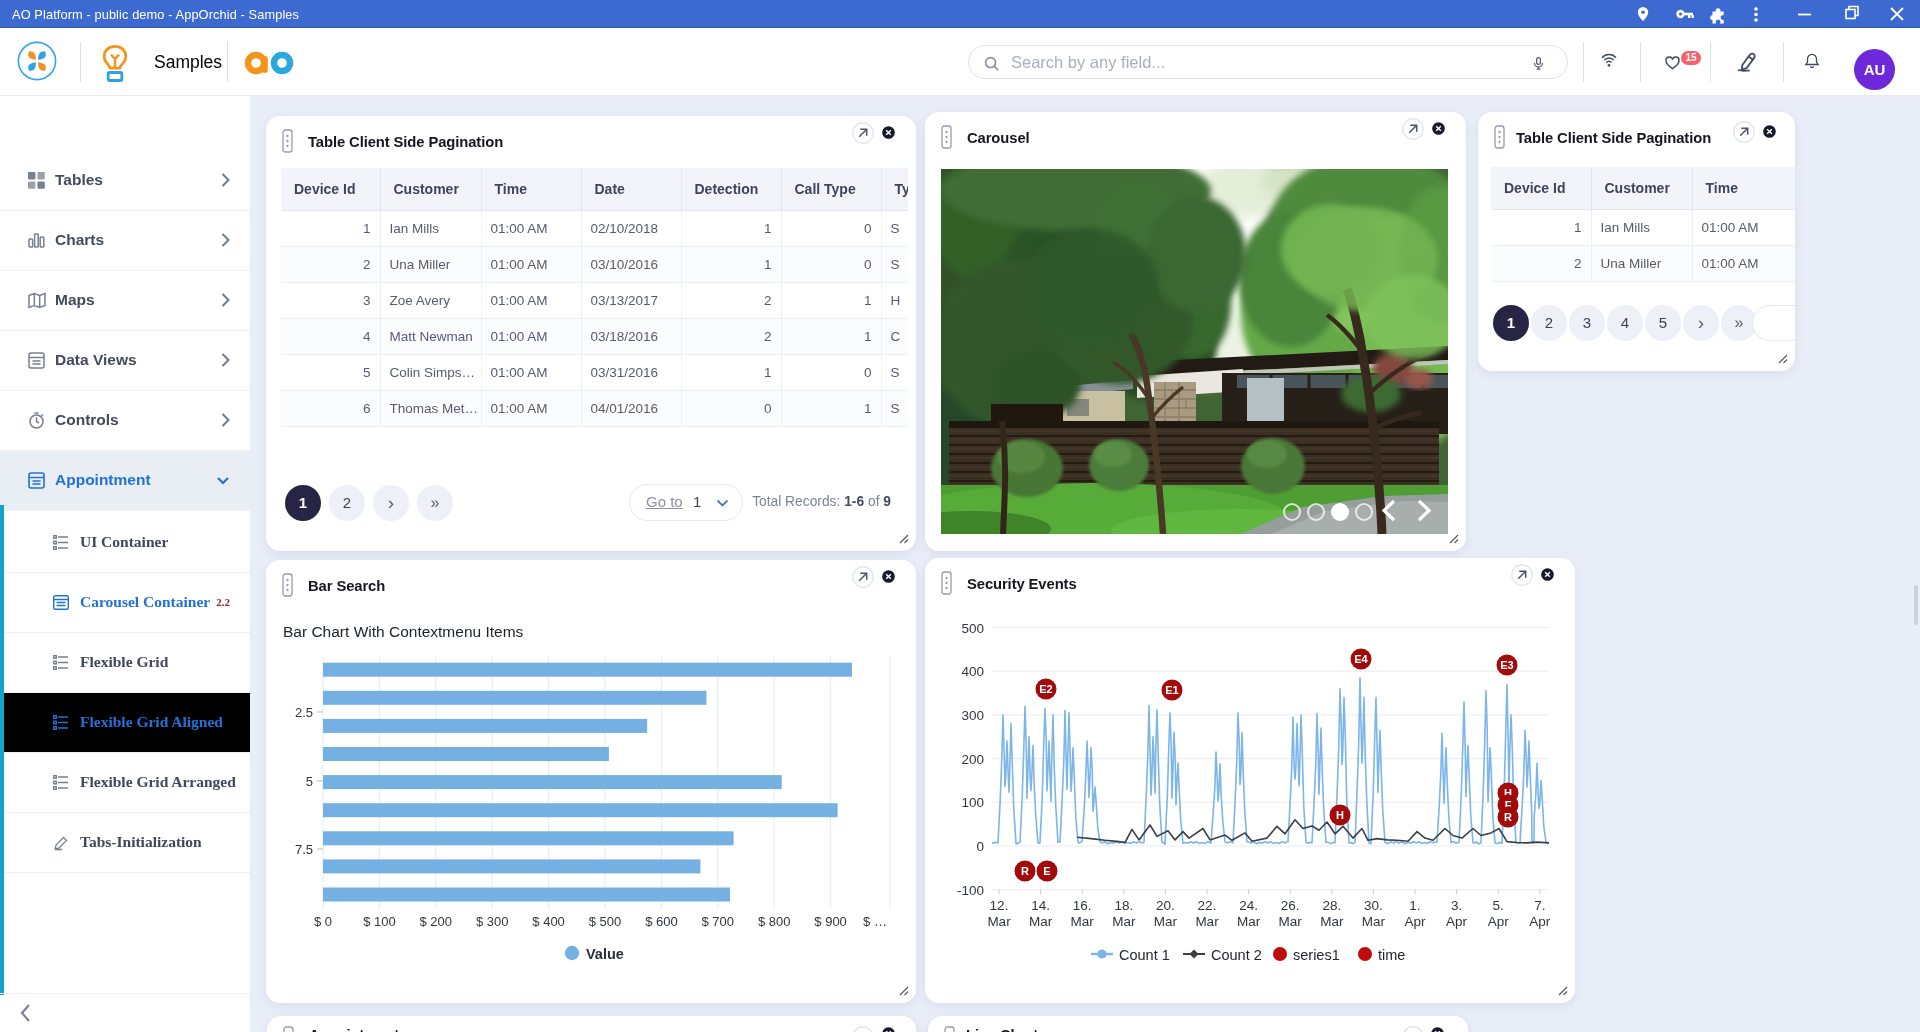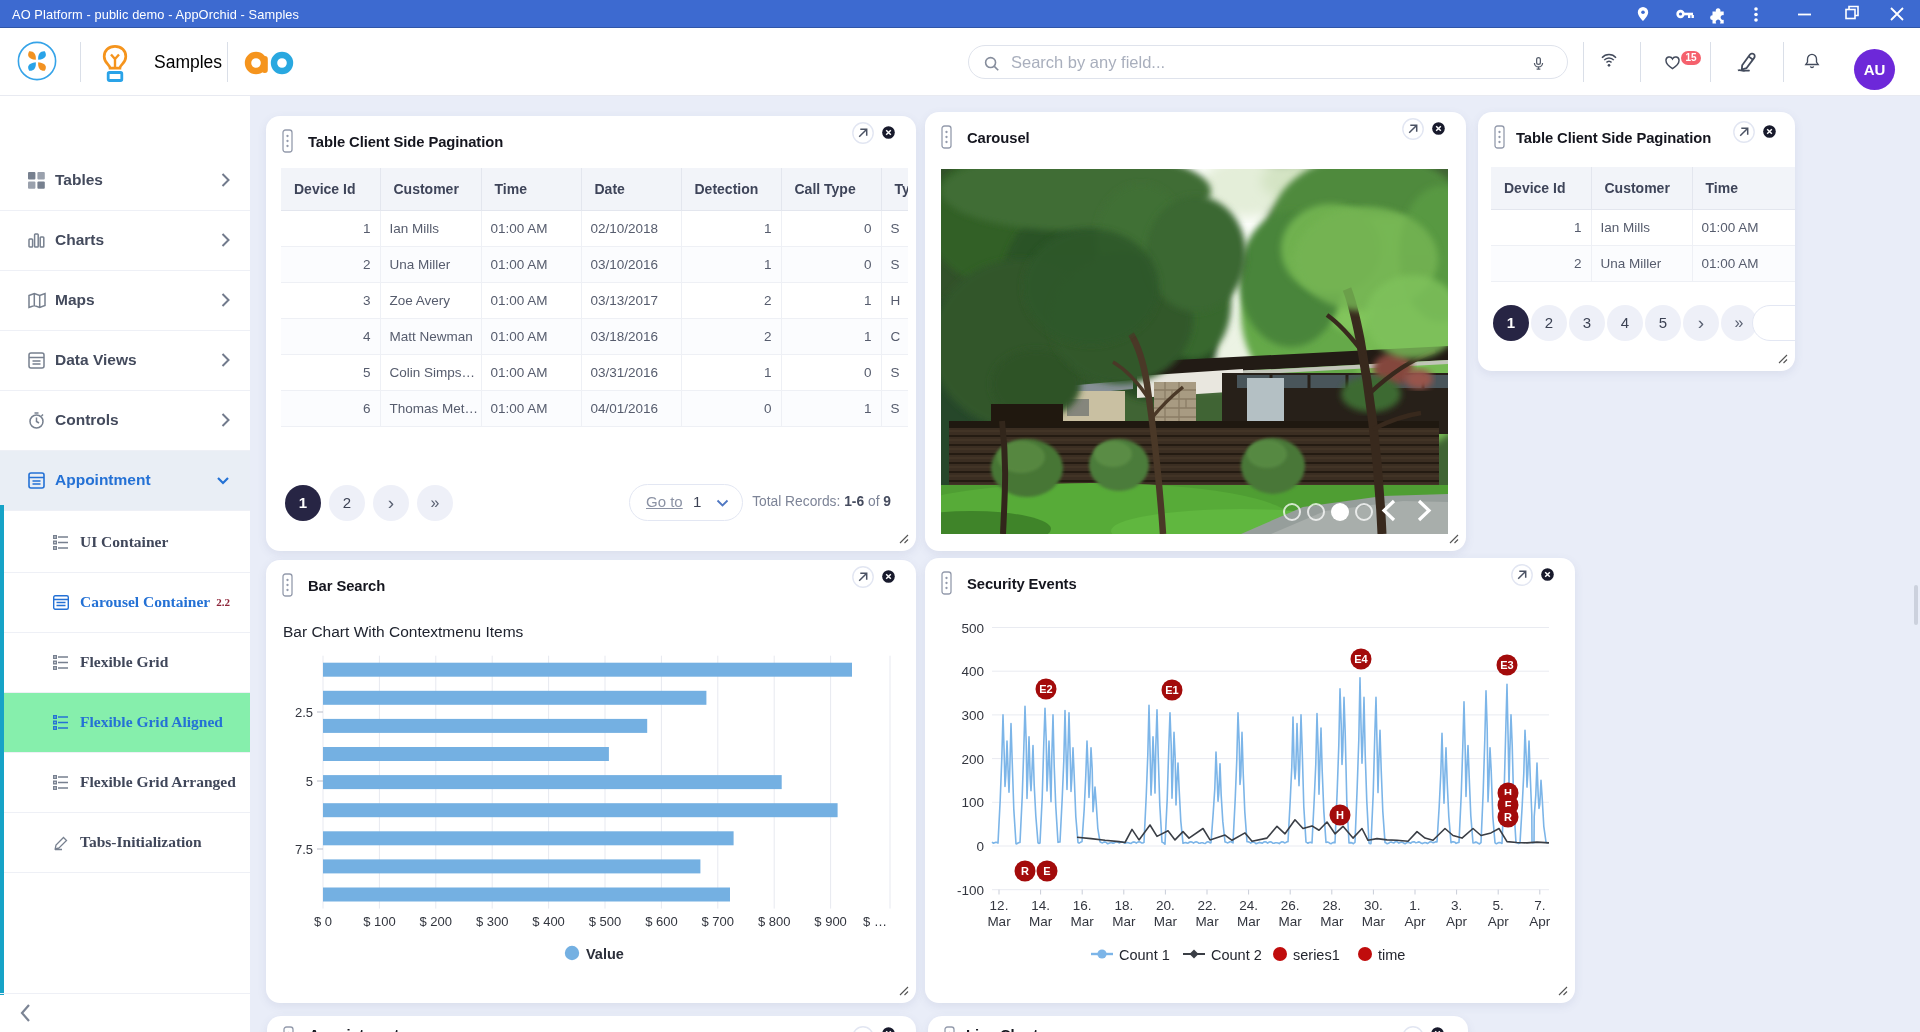--- a/index.html
+++ b/index.html
@@ -208,21 +208,21 @@
   </div>
   <div class="mrow srow" style="top:537px">
     <svg class="abs" style="left:53px;top:22px" width="16" height="15" viewBox="0 0 16 15" fill="none" stroke="#77808f" stroke-width="1.4">
         <path d="M5 2h10M5 7.5h10M5 13h10"></path>
         <rect x="0.7" y="0.7" width="2.6" height="2.6"></rect>
         <rect x="0.7" y="6.2" width="2.6" height="2.6"></rect>
         <rect x="0.7" y="11.7" width="2.6" height="2.6"></rect>
       </svg>
     <div class="lbl">Flexible Grid</div>
   </div>
-  <div class="mrow srow" style="top:597px;background:#86efac;">
+  <div class="mrow srow" style="top:597px;background:#000000;">
     <svg class="abs" style="left:53px;top:22px" width="16" height="15" viewBox="0 0 16 15" fill="none" stroke="#2471d5" stroke-width="1.4">
         <path d="M5 2h10M5 7.5h10M5 13h10"></path>
         <rect x="0.7" y="0.7" width="2.6" height="2.6"></rect>
         <rect x="0.7" y="6.2" width="2.6" height="2.6"></rect>
         <rect x="0.7" y="11.7" width="2.6" height="2.6"></rect>
       </svg>
     <div class="lbl active-blue">Flexible Grid Aligned</div>
   </div>
   <div class="mrow srow" style="top:657px">
     <svg class="abs" style="left:53px;top:22px" width="16" height="15" viewBox="0 0 16 15" fill="none" stroke="#77808f" stroke-width="1.4">

